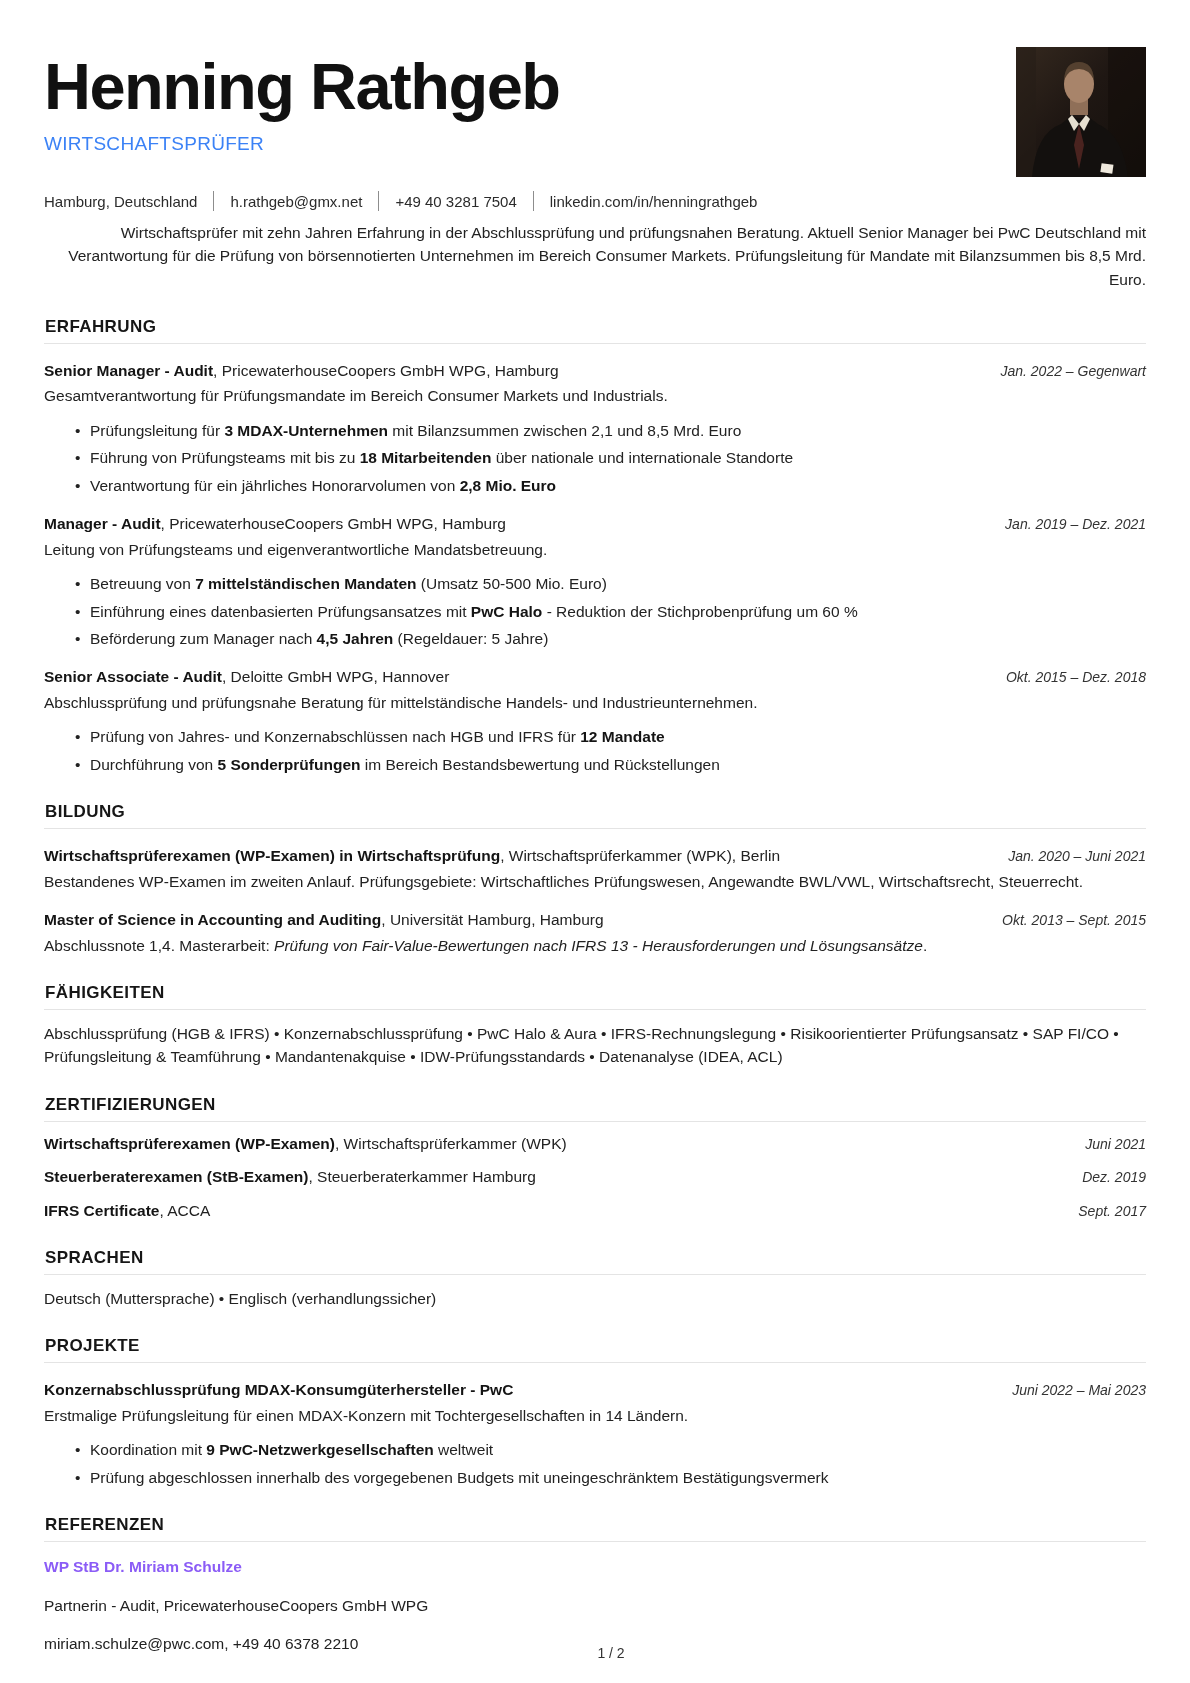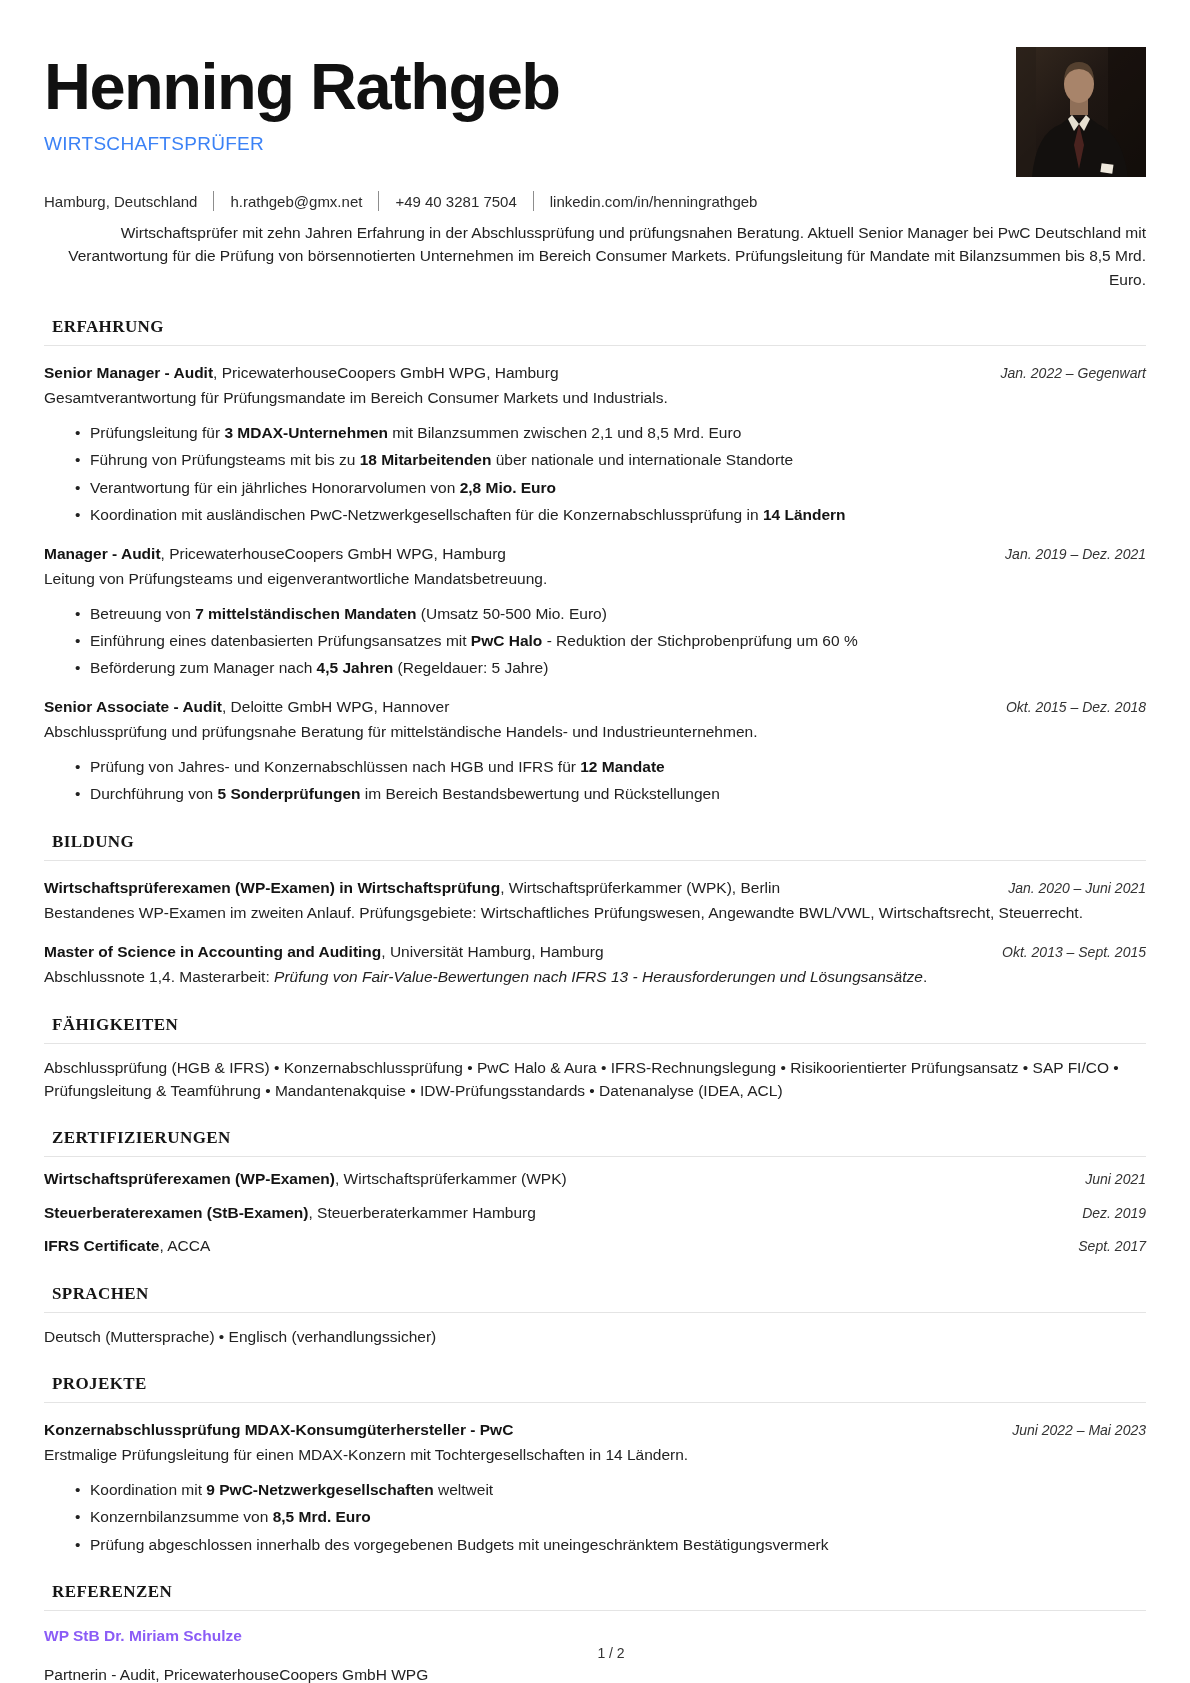--- a/index.html
+++ b/index.html
@@ -15,21 +15,21 @@
 
   
   .contact{display:flex;align-items:center;margin:14px 44px 0;font-size:15px;color:#2b2b2b;}
   .contact .sep{width:1px;height:20px;background:#8d8d8d;margin:0 16px;}
 
   
   .summary{margin:10px 44px 0;font-size:15.5px;line-height:1.5;color:#222;text-align:right;}
 
   
   section{margin:26px 44px 0;}
-  h2{margin:8px;font-size:17px;font-weight:bold;letter-spacing:.4px;color:#161616;font-family:Liberation Serif, serif;}
+  h2{margin:1px;font-size:17px;font-weight:bold;letter-spacing:.4px;color:#161616;}
   .rule{height:1px;background:#e4e4e4;margin-top:6px;}
 
   
   .entry{margin-top:16px;}
   .entry-head{display:flex;justify-content:space-between;align-items:baseline;}
   .entry-title{font-size:15.5px;line-height:1.45;color:#222;}
   .b{font-weight:bold;color:#141414;}
   .i{font-style:italic;}
   .date{font-size:14px;font-style:italic;color:#333;white-space:nowrap;padding-left:24px;}
   .desc{margin:3px 0 0;font-size:15.5px;line-height:1.45;color:#222;}
@@ -104,21 +104,20 @@
         <div class="entry">
           <div class="entry-head">
             <div class="entry-title"><span class="b">Senior Manager - Audit</span><span>, PricewaterhouseCoopers GmbH WPG, Hamburg</span></div>
             <span class="date">Jan. 2022 – Gegenwart</span>
           </div>
           <p class="desc"><span>Gesamtverantwortung für Prüfungsmandate im Bereich Consumer Markets und Industrials.</span></p>
           <ul class="bullets">
             <li><span>Prüfungsleitung für </span><span class="b">3 MDAX-Unternehmen</span><span> mit Bilanzsummen zwischen 2,1 und 8,5 Mrd. Euro</span></li>
             <li><span>Führung von Prüfungsteams mit bis zu </span><span class="b">18 Mitarbeitenden</span><span> über nationale und internationale Standorte</span></li>
             <li><span>Verantwortung für ein jährliches Honorarvolumen von </span><span class="b">2,8 Mio. Euro</span></li>
-            <li><span>Koordination mit ausländischen PwC-Netzwerkgesellschaften für die Konzernabschlussprüfung in </span><span class="b">14 Ländern</span></li>
           </ul>
         </div>
         <div class="entry">
           <div class="entry-head">
             <div class="entry-title"><span class="b">Manager - Audit</span><span>, PricewaterhouseCoopers GmbH WPG, Hamburg</span></div>
             <span class="date">Jan. 2019 – Dez. 2021</span>
           </div>
           <p class="desc"><span>Leitung von Prüfungsteams und eigenverantwortliche Mandatsbetreuung.</span></p>
           <ul class="bullets">
             <li><span>Betreuung von </span><span class="b">7 mittelständischen Mandaten</span><span> (Umsatz 50-500 Mio. Euro)</span></li>
@@ -203,21 +202,20 @@
     <div class="rule"></div>
     <div id="proj-entries">
         <div class="entry">
           <div class="entry-head">
             <div class="entry-title"><span class="b">Konzernabschlussprüfung MDAX-Konsumgüterhersteller - PwC</span></div>
             <span class="date">Juni 2022 – Mai 2023</span>
           </div>
           <p class="desc"><span>Erstmalige Prüfungsleitung für einen MDAX-Konzern mit Tochtergesellschaften in 14 Ländern.</span></p>
           <ul class="bullets">
             <li><span>Koordination mit </span><span class="b">9 PwC-Netzwerkgesellschaften</span><span> weltweit</span></li>
-            <li><span>Konzernbilanzsumme von </span><span class="b">8,5 Mrd. Euro</span></li>
             <li><span>Prüfung abgeschlossen innerhalb des vorgegebenen Budgets mit uneingeschränktem Bestätigungsvermerk</span></li>
           </ul>
         </div>
       </div>
   </section>
 
   <section>
     <h2>REFERENZEN</h2>
     <div class="rule"></div>
     <div class="ref-name">WP StB Dr. Miriam Schulze</div>

